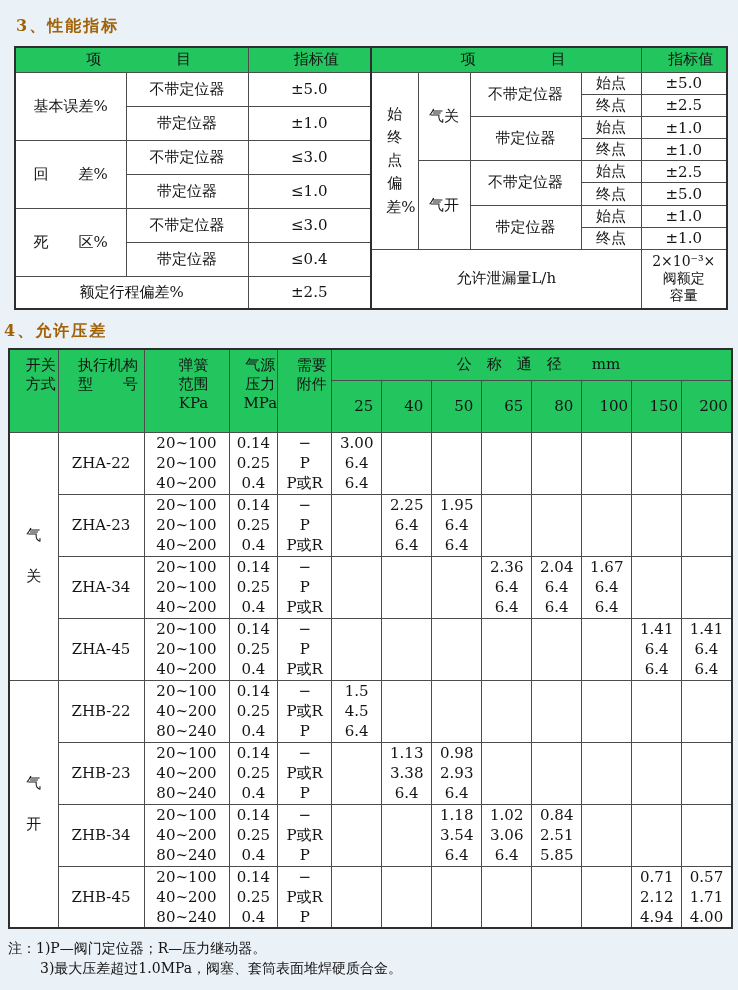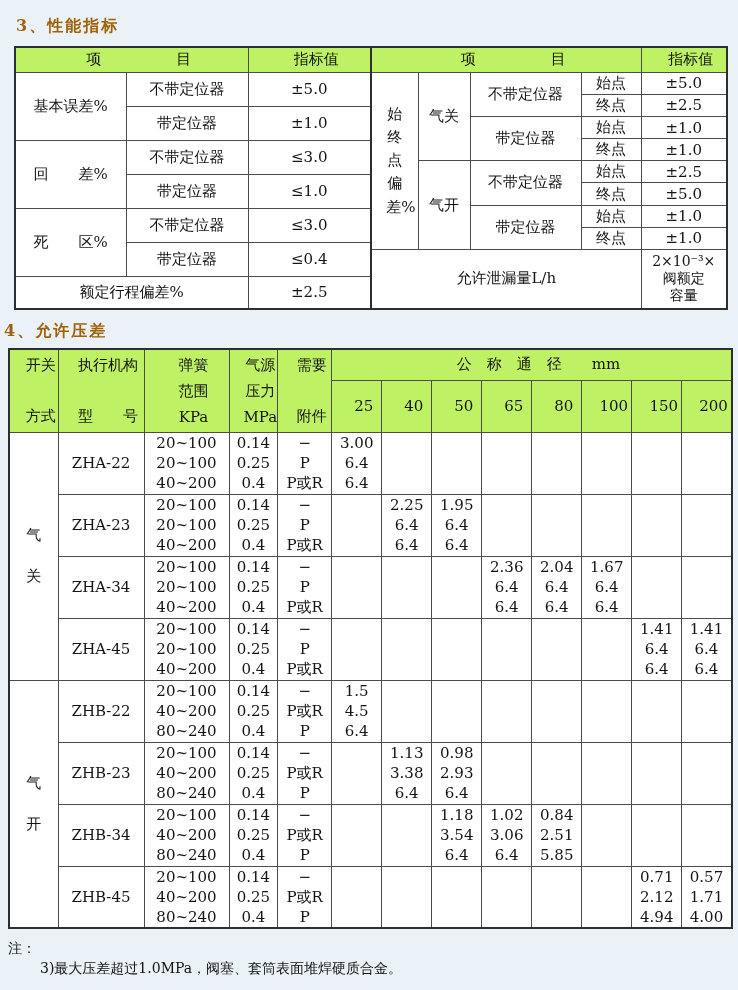--- a/index.html
+++ b/index.html
@@ -13,33 +13,33 @@
   .section-title {
     font-size:16px; font-weight:bold; color:#a16207; letter-spacing:2px;
   }
   #title3 { margin:16px 0 9px 16px; }
   #title4 { margin:11px 0 6px 4px; }
 
   table { border-collapse:collapse; table-layout:fixed; background:#ffffff; }
   .t { border:2px solid #2e2e2e; }
   td { border:1px solid #4c4c4c; text-align:center; vertical-align:middle;
        padding:0; font-size:15px; overflow:hidden; }
-  .hdr { background:#bef264;padding-left:14px; }
+  .hdr { background:#22c55e;padding-left:14px; }
 
   #t1wrap { display:flex; margin-left:14px; }
   #t1-right { margin-left:-2px; }
 
   .h25{height:25px} .h34{height:34px} .h33{height:33px}
   .h22{height:22px} .h59{height:59px}
   .h31{height:31px} .h52{height:52px} .h62{height:62px}
 
   .pre { white-space:pre-line; line-height:20px; }
   .small { font-size:14px; line-height:17px;margin-left:8px; }
   .vtext { width:17px; margin:10px auto; word-break:break-all; line-height:1.55; }
-  .vspread { display:flex; flex-direction:column; justify-content:space-between;
+  .vspread { display:flex; flex-direction:column; justify-content:flex-start;
              height:76px; padding:3px 0; width:100%; }
   .vmode { display:flex; flex-direction:column; align-items:center;
            justify-content:center; gap:22px; }
 
   #t2 { margin-left:8px; }
 
   #notes { margin:9px 0 0 8px; font-size:14px; line-height:20px; }
   #notes .note-line { display:flex; }
   #notes .indent { padding-left:32px; }
 </style>
@@ -428,17 +428,18 @@
         <td class="pre">0.57
 1.71
 4.00</td>
       </tr>
     </tbody>
 </table>
 
 <div id="notes">
   <div class="note-line">
     <span>注：</span>
+    <span>1)P—阀门定位器；R—压力继动器。</span>
   </div>
   <div class="note-line indent">
     <span>3)最大压差超过1.0MPa，阀塞、套筒表面堆焊硬质合金。</span>
   </div>
 </div>
 
 </body></html>

